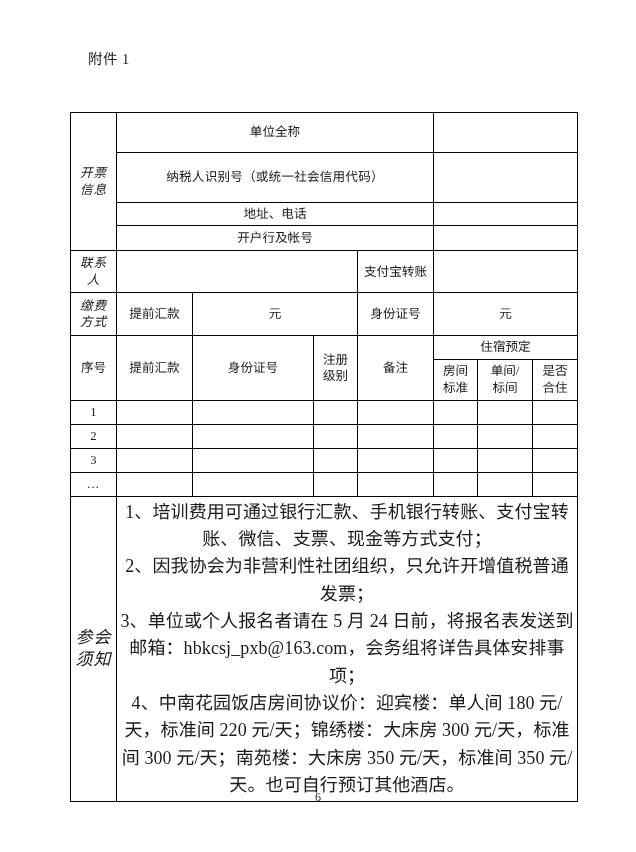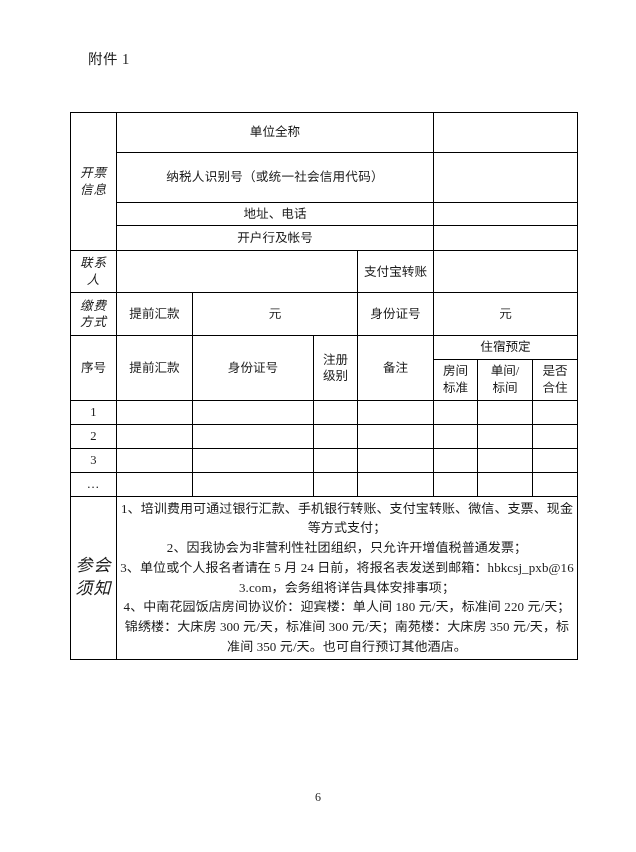--- a/index.html
+++ b/index.html
@@ -109,21 +109,21 @@
   
   .notice-label {
     font-size: 17px;
     letter-spacing: 1px;
     line-height: 1.4;
     font-style: italic;
   }
   .notice-body {
     text-align: left;
     padding: 4px 5px 4px 6px;
-    font-size: 13px;
+    font-size: 18px;
     line-height: 1.52;
     letter-spacing: 0.1px;
   }
   .notice-body p {
     margin: 0;
     text-indent: 0;
   }
 
   
   .page-number {

